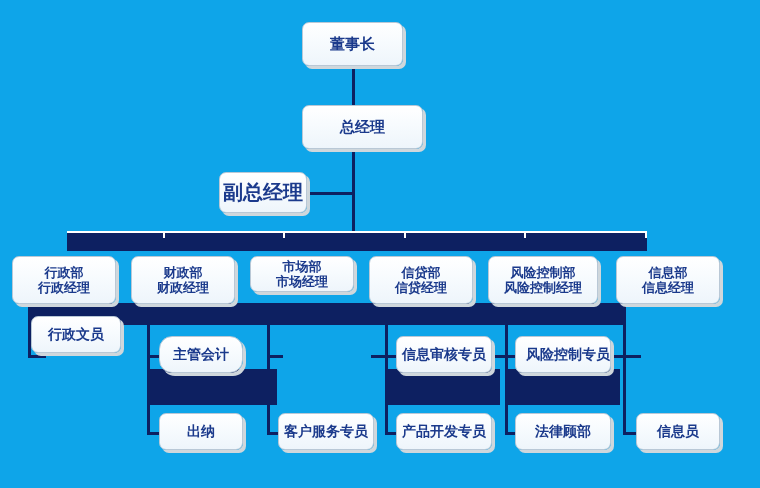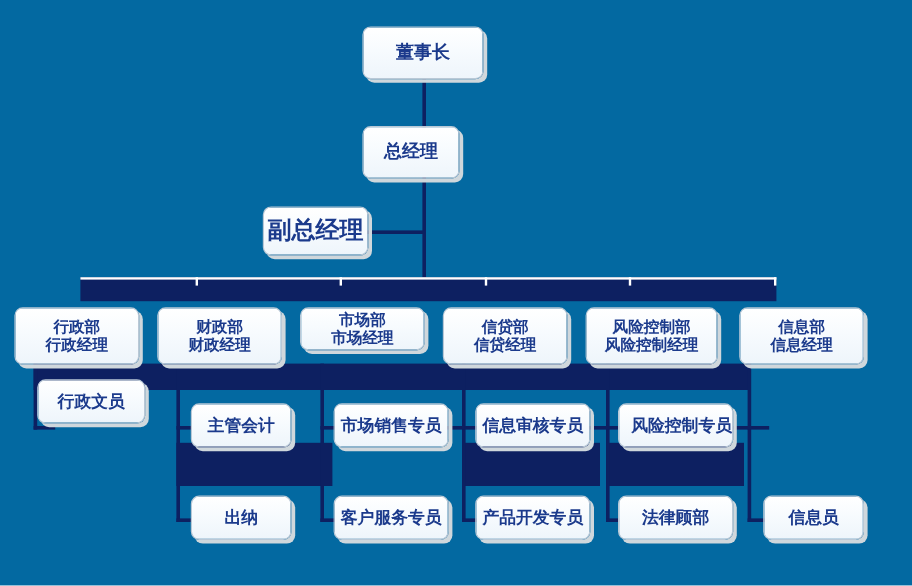--- a/index.html
+++ b/index.html
@@ -3,21 +3,21 @@
 <meta charset="utf-8">
 <style>
   html,body{margin:0;padding:0;background:#ffffff;}
   body{
     font-family:"Liberation Sans","DejaVu Sans",sans-serif;
   }
   #chart{
     position:relative;
     width:760px;
     height:488px;
-    background:#0369a1;
+    background:#0ea5e9;
     overflow:hidden;
   }
 
   
   .node{
     position:absolute;
     box-sizing:border-box;
     border:1px solid #b9c8d6;
     border-radius:7px;
     background:linear-gradient(180deg,#ffffff 0%,#f7fbfe 45%,#eef5fb 100%);
@@ -109,21 +109,21 @@
   <div class="hline" style="left:623px; top:432px; width:18px;"></div>
 
   <div class="hline" style="left:371px; top:355px; width:16px;"></div>
   <div class="hline" style="left:489px; top:355px; width:18px;"></div>
   <div class="hline" style="left:609px; top:355px; width:16px;"></div>
 
   <div class="node n-top" style="left:302px; top:22px; width:101px; height:44px;">
     <span class="ln">董事长</span>
   </div>
 
-  <div class="node n-top" style="left:302px; top:105px; width:81px; height:44px;">
+  <div class="node n-top" style="left:302px; top:105px; width:121px; height:44px;">
     <span class="ln">总经理</span>
   </div>
 
   <div class="node n-top" style="left:219px; top:172px; width:88px; height:41px; font-size:20px;">
     <span class="ln">副总经理</span>
   </div>
 
   <div class="node n-dept" style="left:12px; top:256px; width:104px; height:48px;">
     <span class="ln">行政部</span>
     <span class="ln">行政经理</span>
@@ -151,27 +151,24 @@
 
   <div class="node n-dept" style="left:616px; top:256px; width:104px; height:48px;">
     <span class="ln">信息部</span>
     <span class="ln">信息经理</span>
   </div>
 
   <div class="node n-staff" style="left:31px; top:316px; width:90px; height:37px;text-align:center;">
     <span class="ln">行政文员</span>
   </div>
 
-  <div class="node n-staff" style="left:159px; top:336px; width:84px; height:37px;">
+  <div class="node n-staff" style="left:159px; top:336px; width:84px; height:37px;border-radius:13px;">
     <span class="ln">主管会计</span>
   </div>
 
-  <div class="node n-staff" style="left:278px; top:336px; width:96px; height:37px;">
-    <span class="ln">市场销售专员</span>
-  </div>
 
   <div class="node n-staff" style="left:396px; top:336px; width:96px; height:37px;">
     <span class="ln">信息审核专员</span>
   </div>
 
   <div class="node n-staff" style="left:515px; top:336px; width:96px; height:37px;align-items:flex-end;">
     <span class="ln">风险控制专员</span>
   </div>
 
 

